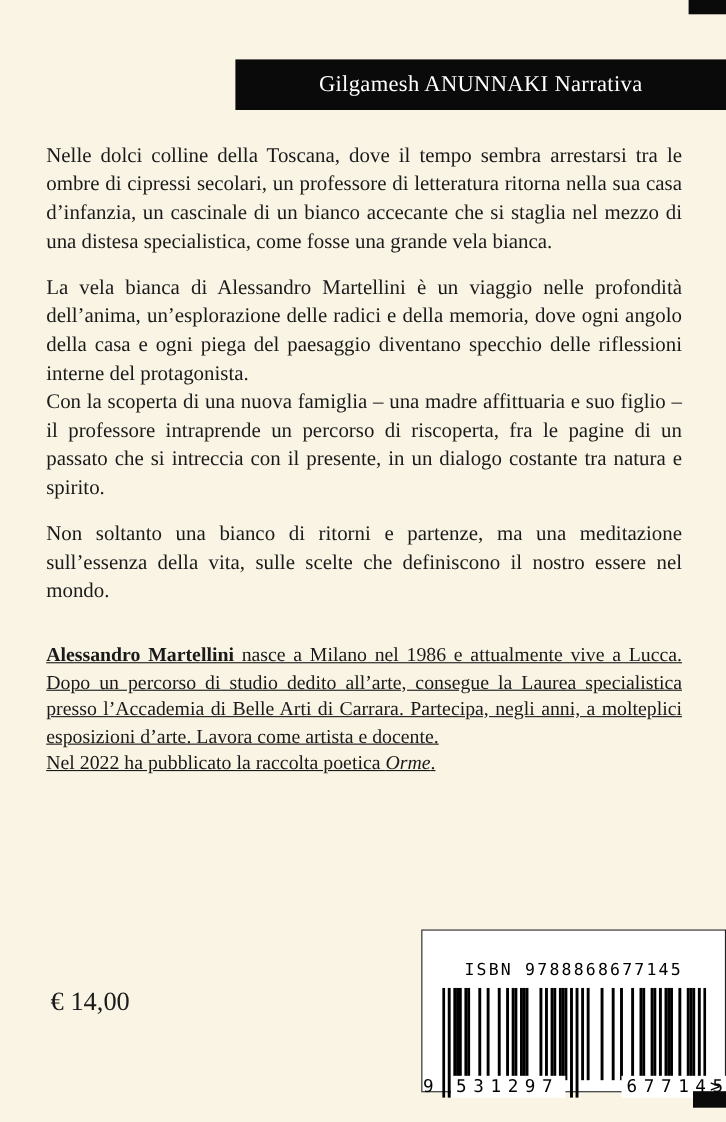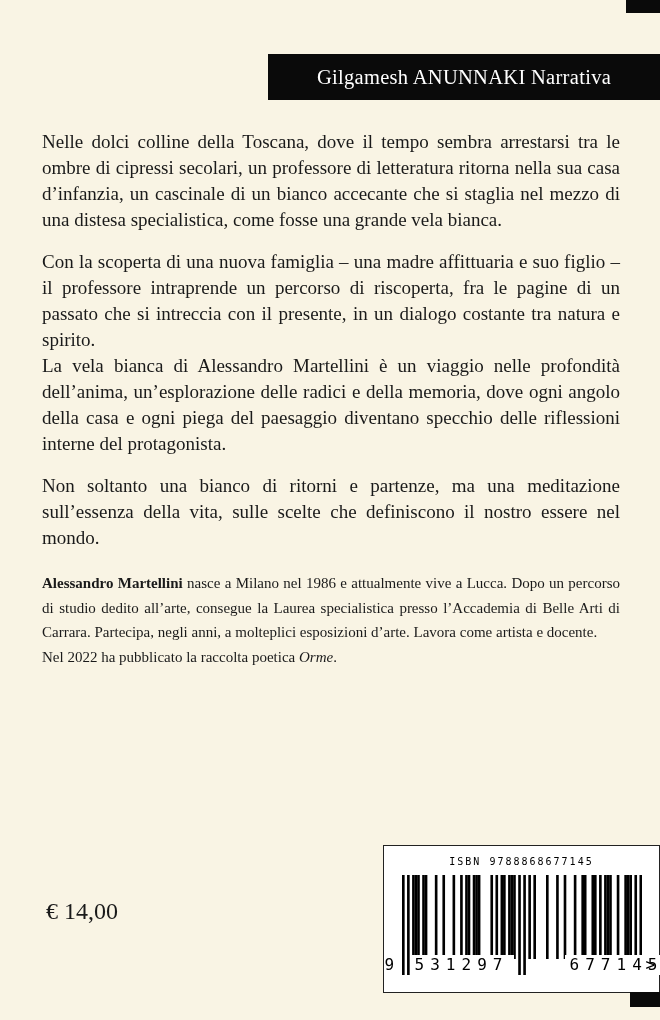--- a/index.html
+++ b/index.html
@@ -9,55 +9,55 @@
     background:#f9f4e4;
     font-family:"Liberation Serif", serif;
     color:#1a1a1a;
     overflow:hidden;
   }
   .corner{position:absolute;background:#0a0a0a;}
   .corner.tr{top:0;right:0;width:34px;height:13px;}
   .corner.br{top:992px;right:0;width:30px;height:15px;}
 
   .banner{
-    position:absolute;top:54px;right:0;width:392px;height:46px;
+    position:absolute;top:54px;right:0;width:446px;height:46px;
     background:#0a0a0a;color:#ffffff;
     display:flex;align-items:center;justify-content:center;
     font-size:20.5px;letter-spacing:0.3px;
   }
 
   .textcol{
     position:absolute;left:42px;right:40px;top:129px;
     font-size:19px;line-height:26px;text-align:justify;
   }
   .para{margin:0 0 16px 0;}
   .pgroup p{margin:0;}
   .pgroup{margin:0 0 16px 0;}
 
-  .bio{margin-top:20px;font-size:15px;line-height:24.5px;}
+  .bio{margin-top:32px;font-size:18px;line-height:24.5px;text-decoration:underline;}
   .bio p{margin:0;}
   .bio strong{font-weight:bold;}
   .bio em{font-style:italic;}
 
   .price{
     position:absolute;left:46px;top:898px;
     font-size:24px;
   }
 
   .barcode-box{
     position:absolute;right:0;top:845px;
     width:277px;height:148px;
     background:#ffffff;
     border:1px solid #222;
     box-sizing:border-box;
   }
   .isbn-label{
-    margin-top:10px;text-align:center;
+    margin-top:26px;text-align:center;
     font-family:"DejaVu Sans Mono", monospace;
-    font-size:10px;letter-spacing:2px;color:#000;
+    font-size:15px;letter-spacing:2px;color:#000;
   }
   .barcode-wrap{
     position:relative;width:240px;height:100px;margin:8px auto 0;
   }
   #barcode-bars svg{display:block;}
   .bd{
     position:absolute;top:80px;height:20px;
     font-family:"DejaVu Sans Mono", monospace;
     font-size:16px;color:#000;line-height:20px;
   }
@@ -73,22 +73,22 @@
 
   <div class="corner tr"></div>
 
   <div class="banner">
     <span>Gilgamesh ANUNNAKI Narrativa</span>
   </div>
 
   <div class="textcol">
     <p class="para">Nelle dolci colline della Toscana, dove il tempo sembra arrestarsi tra le ombre di cipressi secolari, un professore di letteratura ritorna nella sua casa d’infanzia, un cascinale di un bianco accecante che si staglia nel mezzo di una distesa specialistica, come fosse una grande vela bianca.</p>
     <div class="pgroup">
+      <p>La vela bianca di Alessandro Martellini è un viaggio nelle profondità dell’anima, un’esplorazione delle radici e della memoria, dove ogni angolo della casa e ogni piega del paesaggio diventano specchio delle riflessioni interne del protagonista.</p>
       <p>Con la scoperta di una nuova famiglia – una madre affittuaria e suo figlio – il professore intraprende un percorso di riscoperta, fra le pagine di un passato che si intreccia con il presente, in un dialogo costante tra natura e spirito.</p>
-      <p>La vela bianca di Alessandro Martellini è un viaggio nelle profondità dell’anima, un’esplorazione delle radici e della memoria, dove ogni angolo della casa e ogni piega del paesaggio diventano specchio delle riflessioni interne del protagonista.</p>
     </div>
     <p class="para">Non soltanto una bianco di ritorni e partenze, ma una meditazione sull’essenza della vita, sulle scelte che definiscono il nostro essere nel mondo.</p>
 
     <div class="bio">
       <p><strong>Alessandro Martellini</strong><span> nasce a Milano nel 1986 e attualmente vive a Lucca. Dopo un percorso di studio dedito all’arte, consegue la Laurea specialistica presso l’Accademia di Belle Arti di Carrara. Partecipa, negli anni, a molteplici esposizioni d’arte. Lavora come artista e docente.</span></p>
       <p><span>Nel 2022 ha pubblicato la raccolta poetica </span><em>Orme</em><span>.</span></p>
     </div>
   </div>
 
   <div class="price">€ 14,00</div>

